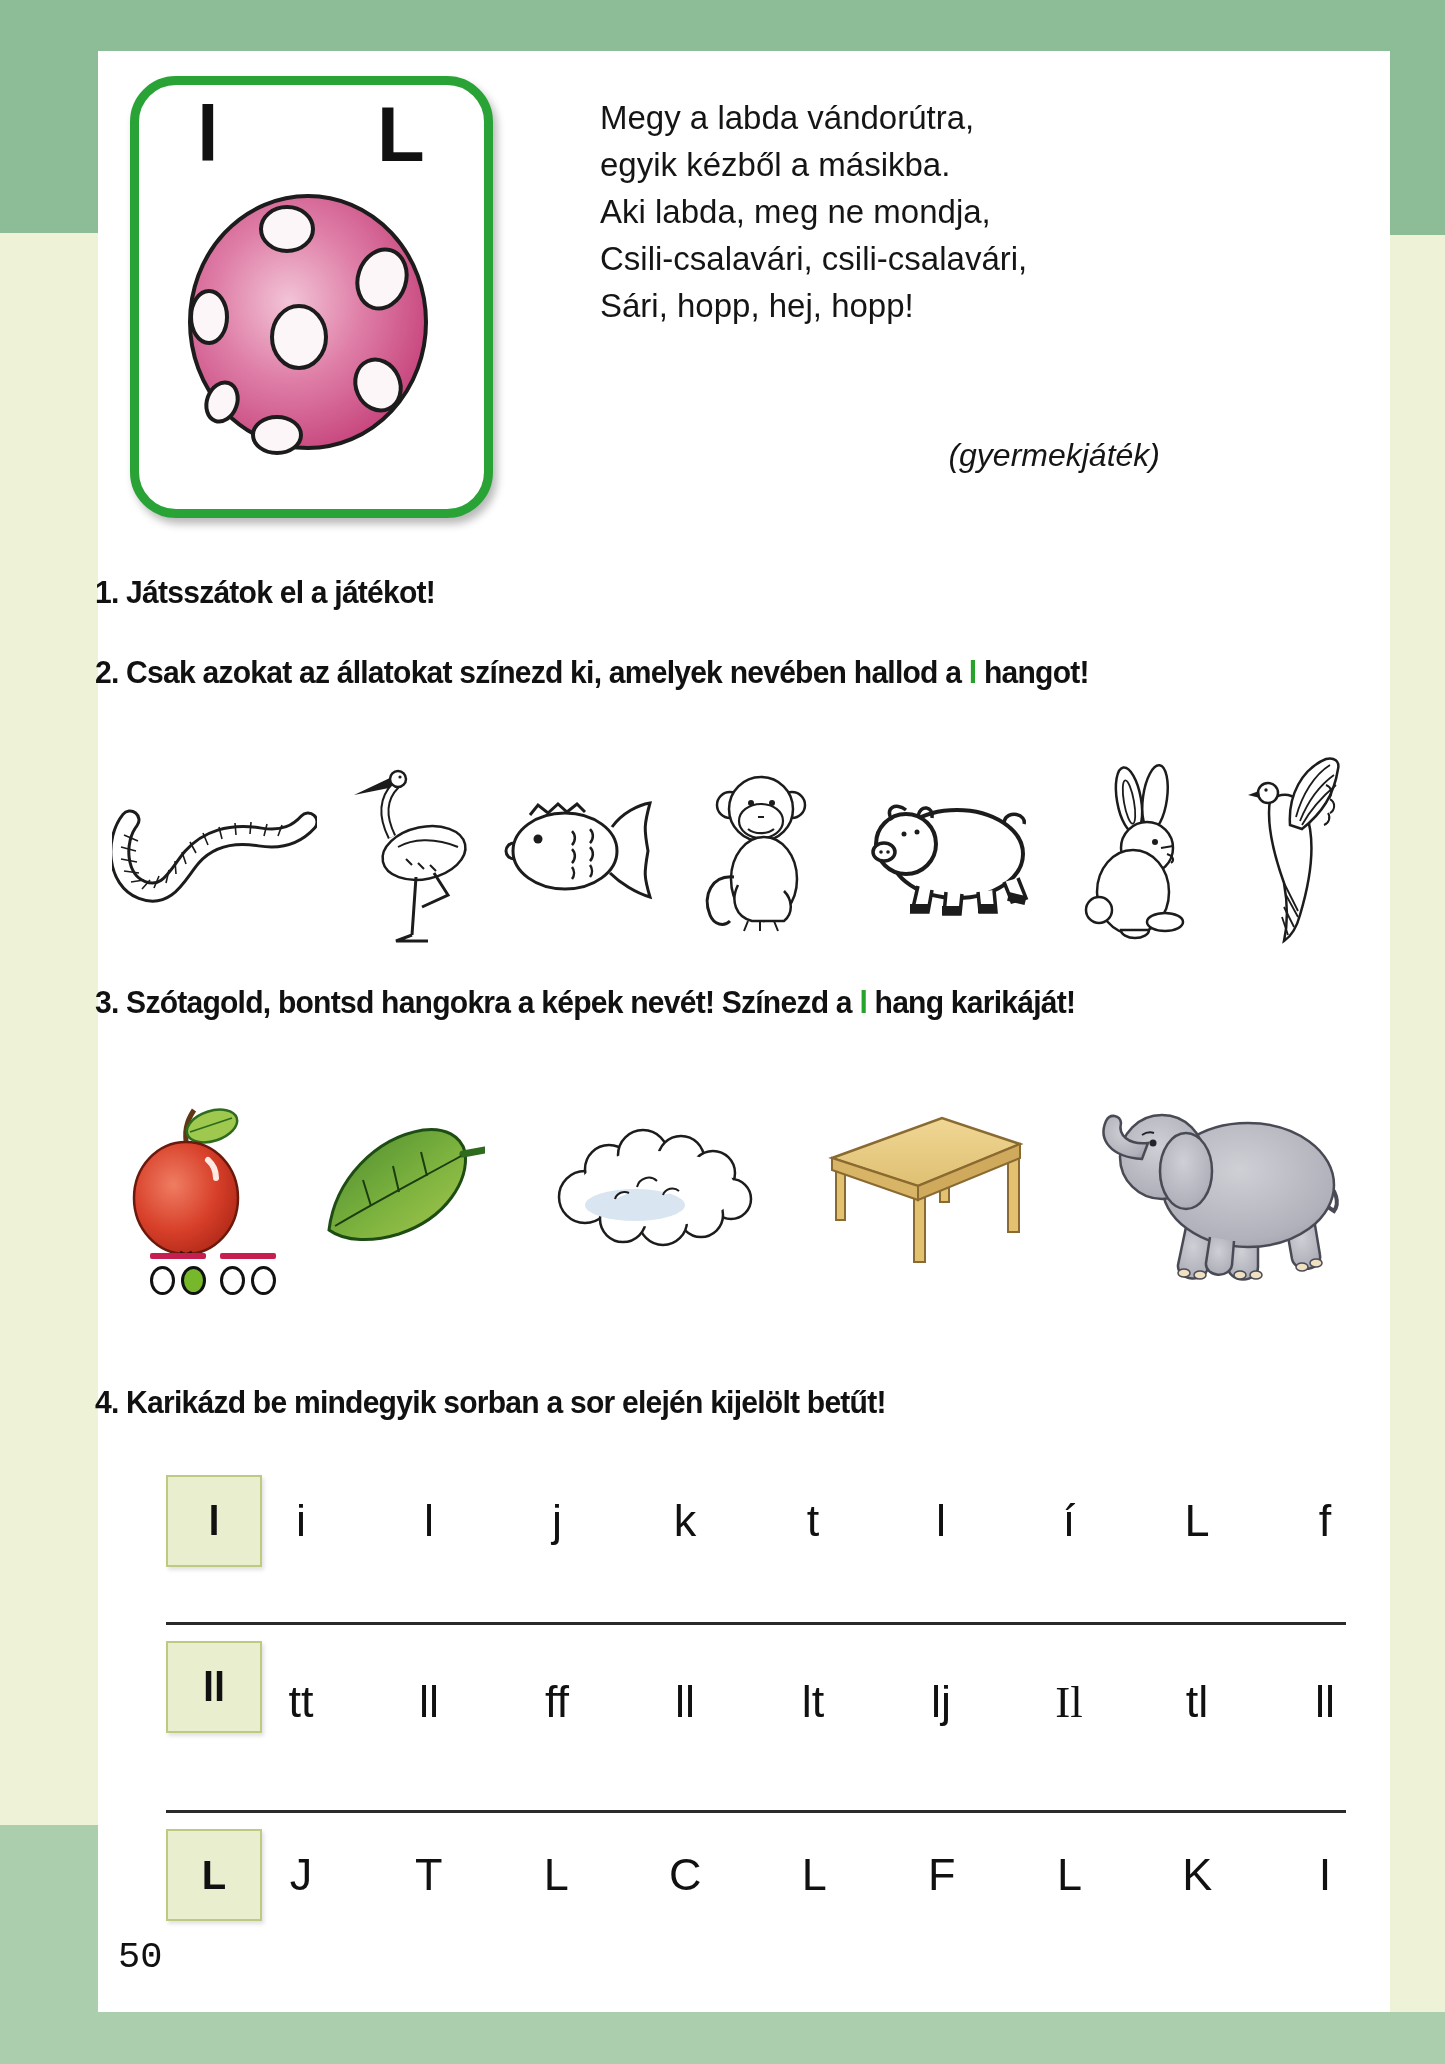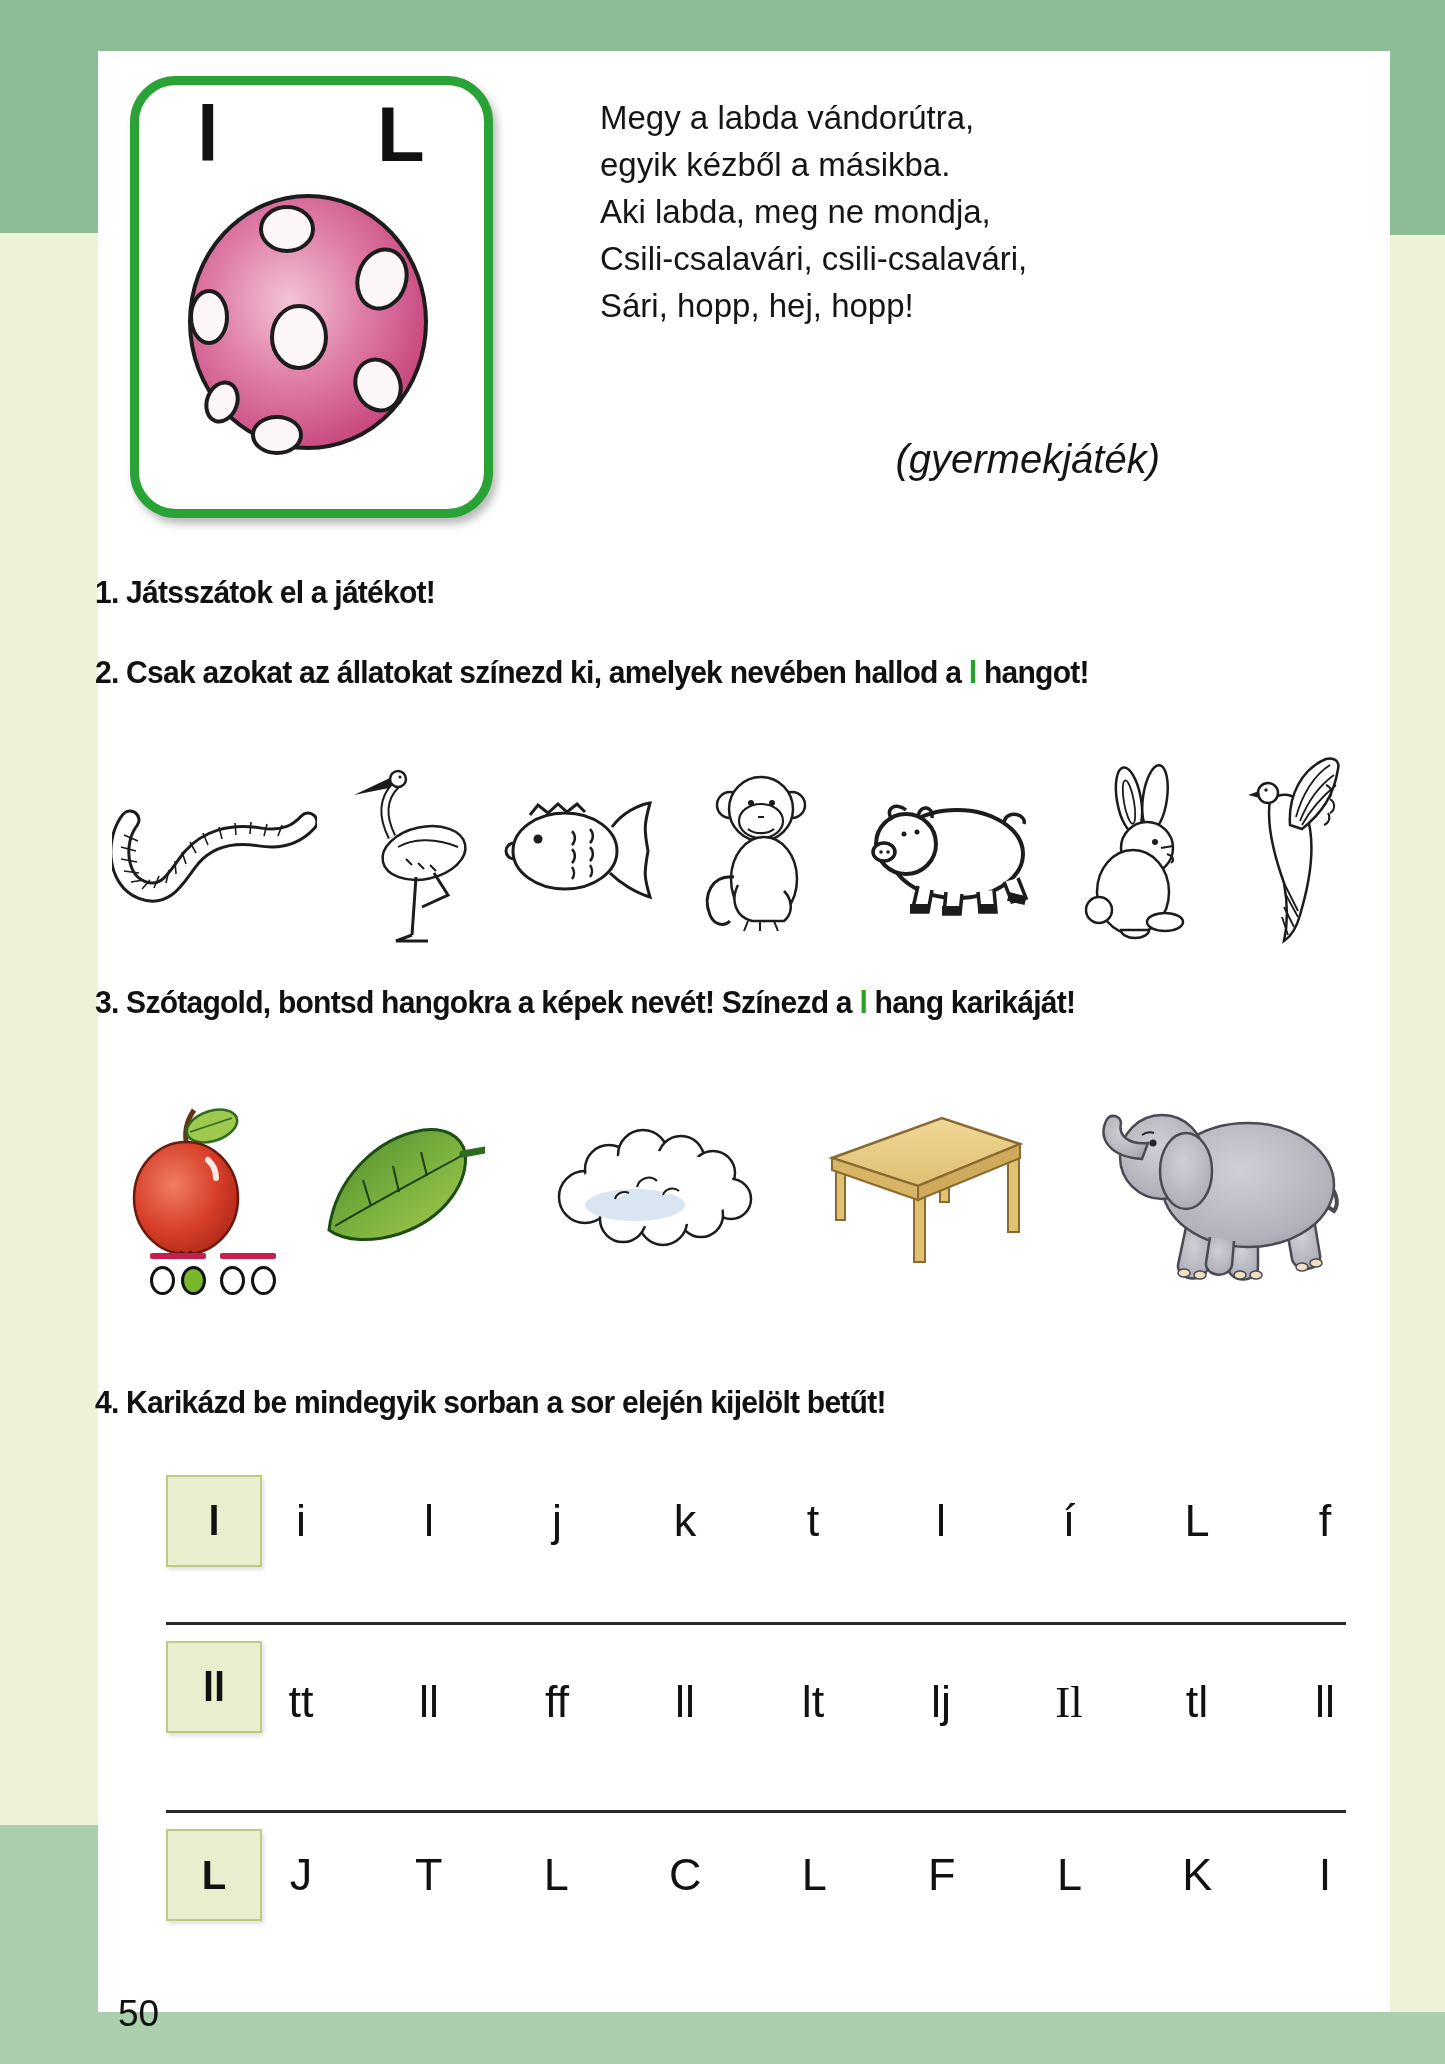--- a/index.html
+++ b/index.html
@@ -20,21 +20,21 @@
     background:#ffffff;border:9px solid #2aa336;border-radius:46px;
     box-shadow:4px 6px 9px rgba(0,0,0,0.28);}
   .card-letter{position:absolute;top:10px;font-size:78px;font-weight:900;color:#111;line-height:1;}
   #card-letter-l{left:58px;}
   #card-letter-L{left:238px;}
   #ball{position:absolute;left:38px;top:102px;}
 
   
   #poem{position:absolute;left:600px;top:94px;width:600px;font-size:33px;line-height:47px;color:#151515;}
   #poem-attribution{position:absolute;left:600px;top:437px;width:560px;text-align:right;
-    font-size:40px;font-style:italic;color:#151515;}
+    font-size:32px;font-style:italic;color:#151515;}
 
   
   .exercise{position:absolute;left:95px;font-size:31px;font-weight:bold;letter-spacing:-0.8px;
     transform:scaleX(0.97);transform-origin:left center;white-space:nowrap;color:#111;}
   #ex1{top:575px;}
   #ex2{top:655px;}
   #ex3{top:985px;}
   #ex4{top:1385px;}
   .hl{font-weight:bold;}
 
@@ -60,21 +60,21 @@
     justify-content:space-between;align-items:center;font-size:45px;color:#111;}
   .letters span{display:inline-block;min-width:30px;text-align:center;}
   .serif{font-family:"Liberation Serif",serif;}
   .divider{position:absolute;left:166px;width:1180px;height:3px;background:#2a2a2a;}
   #row1-box{top:1475px;} #row1-letters{top:1475px;}
   #divider1{top:1622px;}
   #row2-box{top:1641px;} #row2-letters{top:1656px;}
   #divider2{top:1810px;}
   #row3-box{top:1829px;} #row3-letters{top:1829px;}
 
-  #page-number{position:absolute;left:118px;top:1993px;font-size:37px;color:#111;}
+  #page-number{position:absolute;left:118px;top:1936px;font-size:37px;color:#111;font-family:Liberation Mono, monospace;}
 </style>
 </head>
 <body>
 
 <div id="page">
 
   <div class="band" id="band-top" style="background: rgb(141, 189, 151);"></div>
   <div class="band" id="band-left-green" style="background: rgb(141, 189, 151);"></div>
   <div class="band" id="band-left-pale" style="background: rgb(238, 243, 215);"></div>
   <div class="band" id="band-left-bottom" style="background: rgb(171, 207, 173);"></div>

